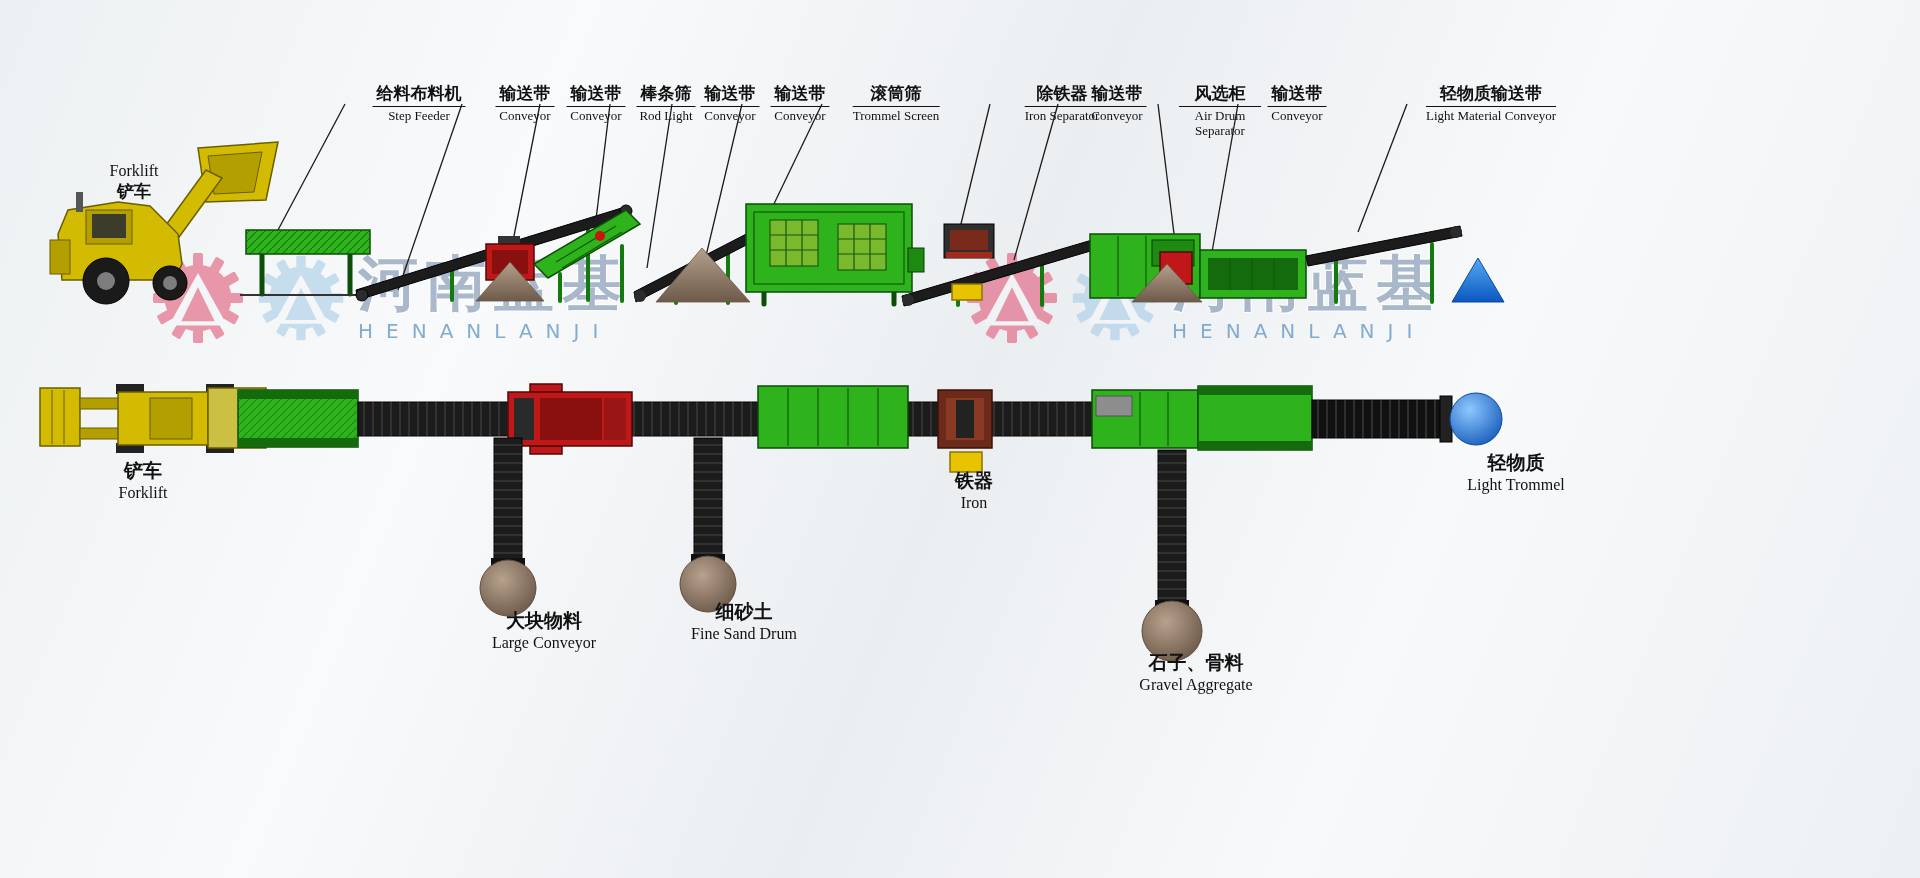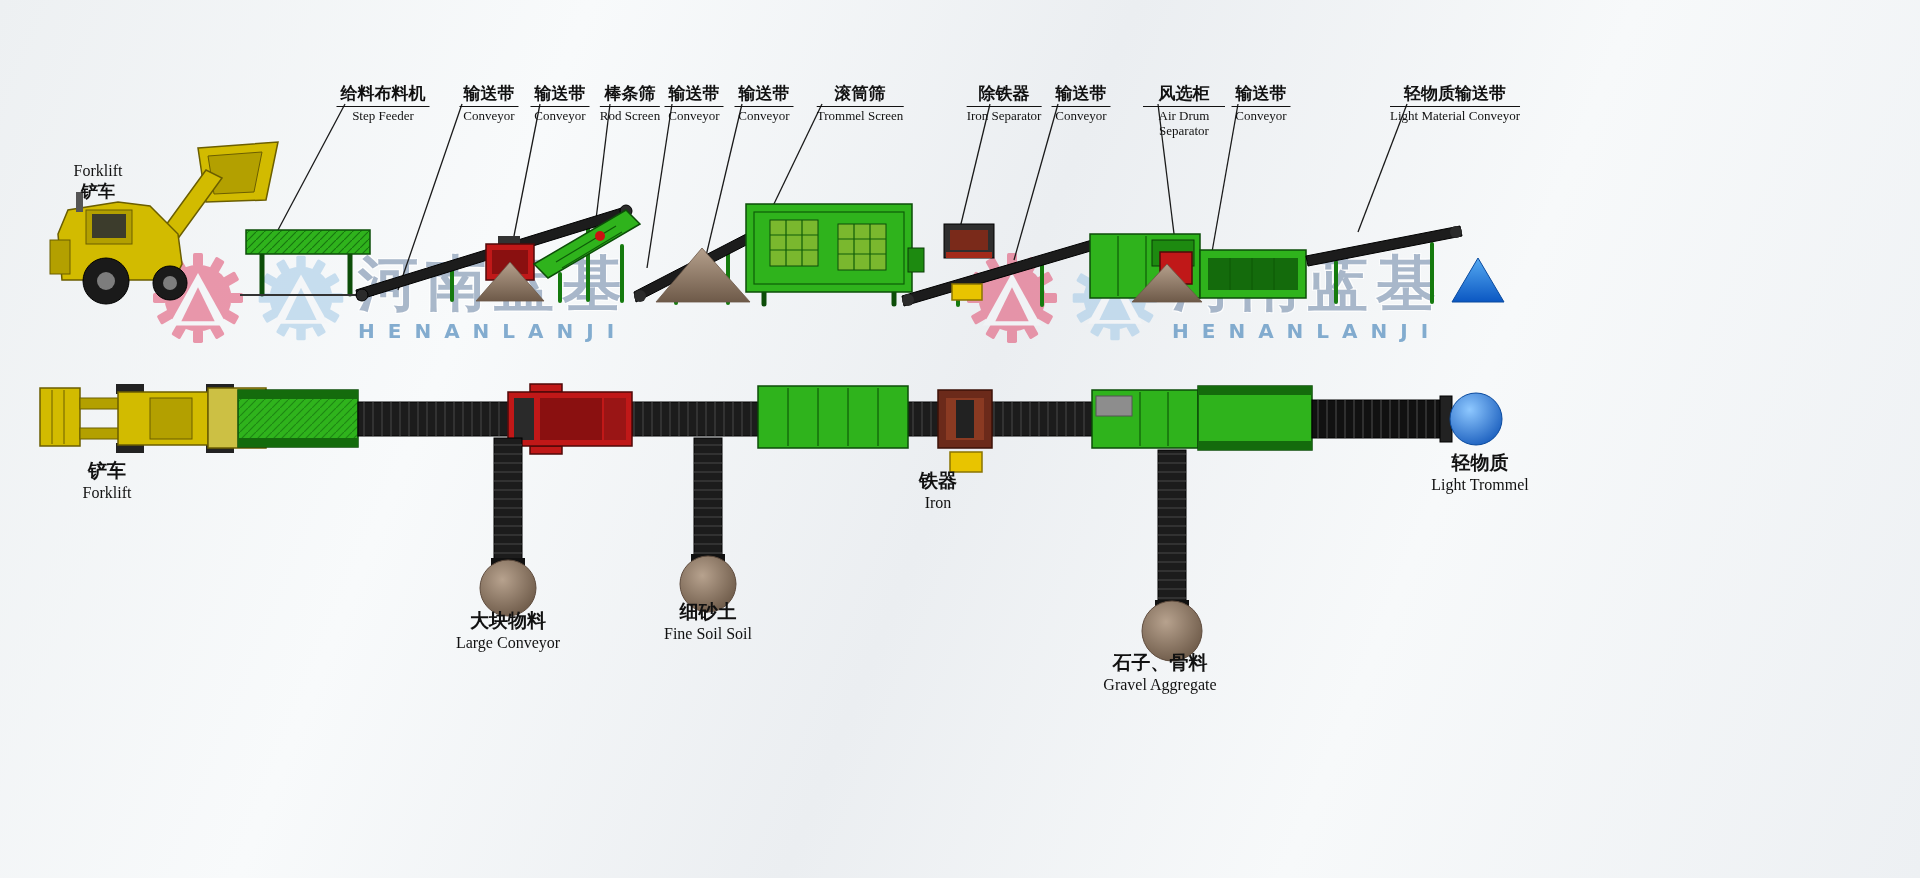--- a/index.html
+++ b/index.html
@@ -21,21 +21,21 @@
   .ylw  { fill:#d2bb00; stroke:#6b5e00; stroke-width:1.5; }
   .ylwd { fill:#b3a000; stroke:#6b5e00; stroke-width:1; }
   .ylw2 { fill:#ccc044; stroke:#6b5e00; stroke-width:1.5; }
   .ybox { fill:#e8c400; stroke:#8a7400; stroke-width:1.5; }
   .red  { fill:#c01818; stroke:#500808; stroke-width:1.5; }
   .redd { fill:#8a1010; }
   .lead { stroke:#1a1a1a; stroke-width:1.3; fill:none; }
   .gline{ stroke:#0e5c08; stroke-width:1.2; }
 
   
-  .labels-layer { position:absolute; inset:0; z-index:6; pointer-events:none; }
+  .labels-layer { position:absolute; inset:0; z-index:6; pointer-events:none;margin-left:36px; }
   .toplabel { position:absolute; top:82px; transform:translateX(-50%); text-align:center; }
   .toplabel .cn {
     display:block; font-family:"DejaVu Sans", sans-serif; font-weight:bold;
     font-size:17px; color:#111; border-bottom:1.5px solid #111;
     padding:0 4px 1px; white-space:nowrap;
   }
   .toplabel .en { display:block; font-size:13px; color:#111; padding-top:2px; white-space:nowrap; line-height:1.15; }
   .toplabel.wrap .en { white-space:normal; width:82px; margin:0 auto; }
 
   .fl-label { position:absolute; transform:translateX(-50%); text-align:center; }
@@ -49,21 +49,21 @@
   
   .wm { position:absolute; z-index:1; display:flex; align-items:center; gap:6px; }
   .wm-text { margin-left:4px; }
   .wm-cn {
     font-family:"DejaVu Sans", sans-serif; font-weight:bold; font-size:60px;
     letter-spacing:8px; color:#96a8bf; opacity:.8; line-height:1;
     text-shadow:-1px -1px 0 #fff, 1px -1px 0 #fff, -1px 1px 0 #fff, 1px 1px 0 #fff;
     white-space:nowrap;
   }
   .wm-en {
-    font-family:"DejaVu Sans", sans-serif; font-weight:bold; font-size:20px;
+    font-family:"DejaVu Sans", sans-serif; font-weight:normal; font-size:20px;
     letter-spacing:13px; color:#6f9fc8; opacity:.85; margin-top:6px; white-space:nowrap;
   }
   .gear-red  { color:#e25878; opacity:.6; }
   .gear-blue { color:#a8cce8; opacity:.6; }
 </style>
 </head>
 <body>
 
 <div id="canvas">
 
@@ -383,35 +383,35 @@
     <div class="toplabel" style="left:489px">
       <span class="cn">输送带</span>
       <span class="en">Conveyor</span>
     </div>
     <div class="toplabel" style="left:560px">
       <span class="cn">输送带</span>
       <span class="en">Conveyor</span>
     </div>
     <div class="toplabel" style="left:630px">
       <span class="cn">棒条筛</span>
-      <span class="en">Rod Screen</span>
+      <span class="en">Rod Light</span>
     </div>
     <div class="toplabel" style="left:694px">
       <span class="cn">输送带</span>
       <span class="en">Conveyor</span>
     </div>
     <div class="toplabel" style="left:764px">
       <span class="cn">输送带</span>
       <span class="en">Conveyor</span>
     </div>
     <div class="toplabel" style="left:860px">
       <span class="cn">滚筒筛</span>
       <span class="en">Trommel Screen</span>
     </div>
-    <div class="toplabel" style="left:1004px">
+    <div class="toplabel" style="left:1026px">
       <span class="cn">除铁器</span>
       <span class="en">Iron Separator</span>
     </div>
     <div class="toplabel" style="left:1081px">
       <span class="cn">输送带</span>
       <span class="en">Conveyor</span>
     </div>
     <div class="toplabel wrap" style="left:1184px">
       <span class="cn">风选柜</span>
       <span class="en">Air Drum Separator</span>
@@ -433,21 +433,21 @@
     <div class="outlabel" style="left:107px; top:458px">
       <span class="cn">铲车</span>
       <span class="en">Forklift</span>
     </div>
     <div class="outlabel" style="left:508px; top:608px">
       <span class="cn">大块物料</span>
       <span class="en">Large Conveyor</span>
     </div>
     <div class="outlabel" style="left:708px; top:599px">
       <span class="cn">细砂土</span>
-      <span class="en">Fine Soil Soil</span>
+      <span class="en">Fine Sand Drum</span>
     </div>
     <div class="outlabel" style="left:938px; top:468px">
       <span class="cn">铁器</span>
       <span class="en">Iron</span>
     </div>
     <div class="outlabel" style="left:1160px; top:650px">
       <span class="cn">石子、骨料</span>
       <span class="en">Gravel Aggregate</span>
     </div>
     <div class="outlabel" style="left:1480px; top:450px">

